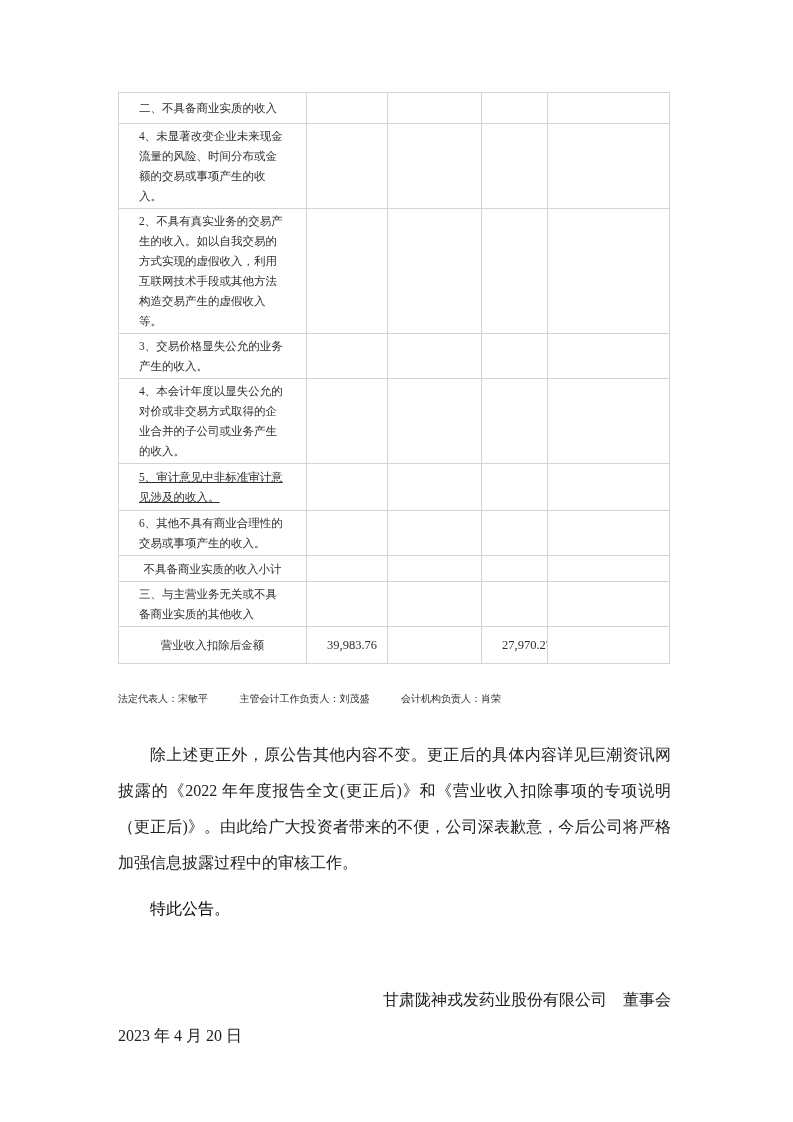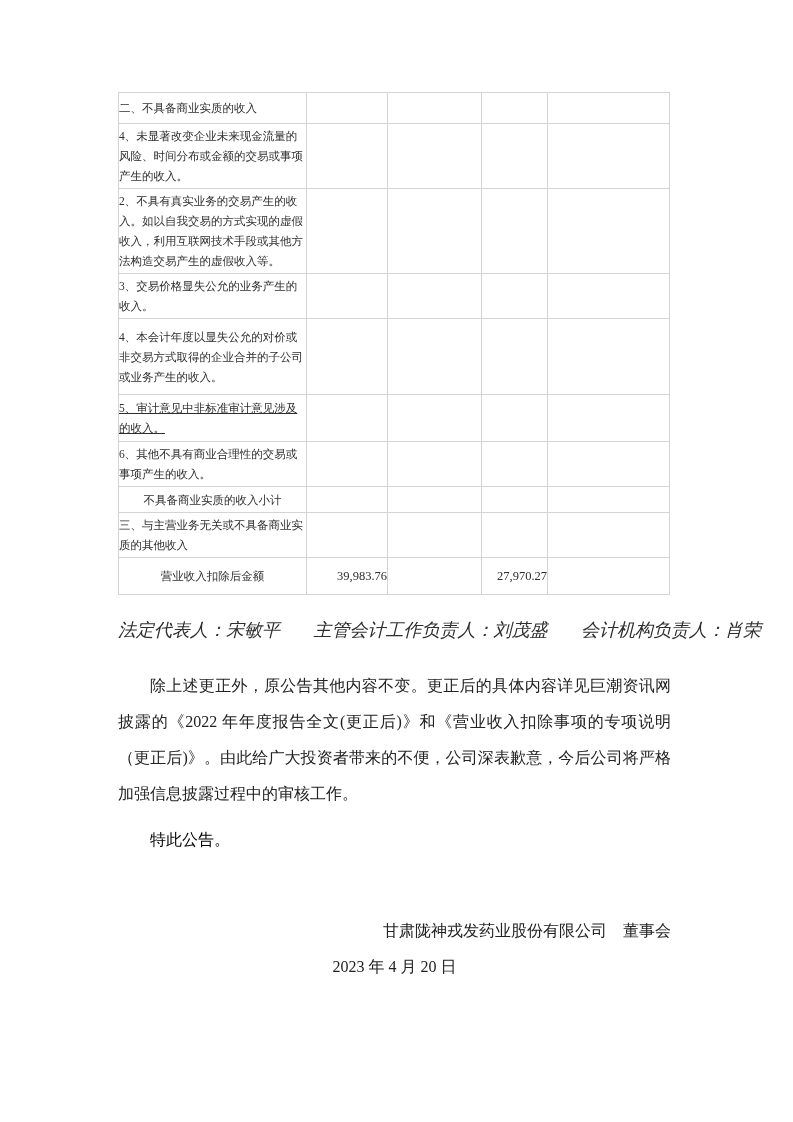--- a/index.html
+++ b/index.html
@@ -27,21 +27,21 @@
   table.exclusion-table {
     border-collapse: collapse;
     table-layout: fixed;
     width: 551px;
     font-size: 11.5px;
     line-height: 20px;
     color: #2e2e2e;
   }
   table.exclusion-table td {
     border: 1px solid #d4d4d4;
-    padding: 2px 0;
+    padding: 2px 20px;
     vertical-align: middle;
     overflow: hidden;
   }
   col.c1 { width: 188px; }
   col.c2 { width: 81px; }
   col.c3 { width: 94px; }
   col.c4 { width: 66px; }
   col.c5 { width: 122px; }
 
   tr.r1  { height: 31px; }
@@ -60,25 +60,24 @@
   td.num {
     text-align: right;
     font-size: 12.5px;
     padding-right: 6px;
     font-family: "Liberation Serif", "DejaVu Serif", serif;
   }
 
   
   .sign-line {
     margin-top: 26px;
-    font-size: 18px;
+    font-size: 10px;
     line-height: 18px;
     white-space: nowrap;
     color: #2e2e2e;
-    font-style: italic;
   }
   .sign-line span { margin-right: 29px; }
   .sign-line span:last-child { margin-right: 0; }
 
   
   .body-par {
     margin-top: 29px;
     font-size: 16px;
     line-height: 36px;
     text-align: justify;
@@ -99,21 +98,21 @@
   .company-sign {
     margin-top: 55px;
     font-size: 16px;
     line-height: 36px;
     text-align: right;
     color: #222222;
   }
   .sign-date {
     font-size: 16px;
     line-height: 36px;
-    text-align: center;
+    text-align: left;
     color: #222222;
   }
 </style>
 </head>
 <body>
 
 <div class="page">
   <div class="content">
 
     <table class="exclusion-table">

